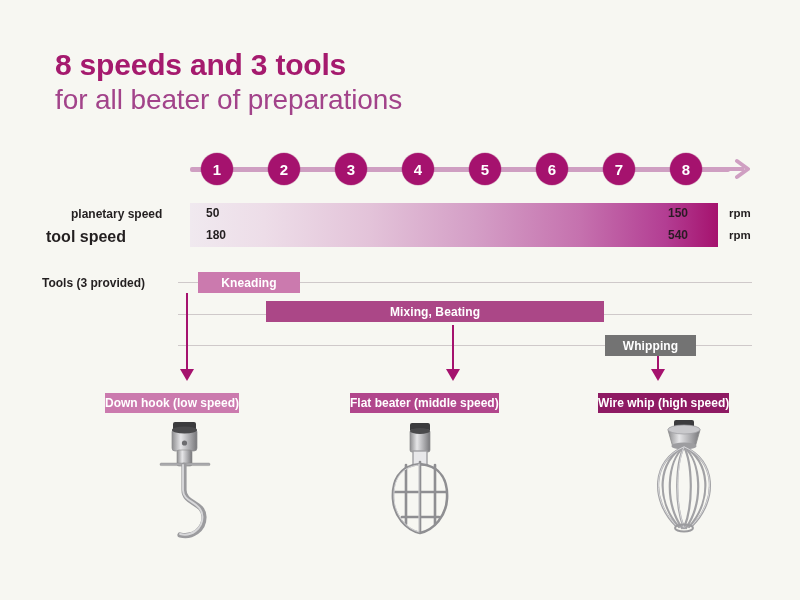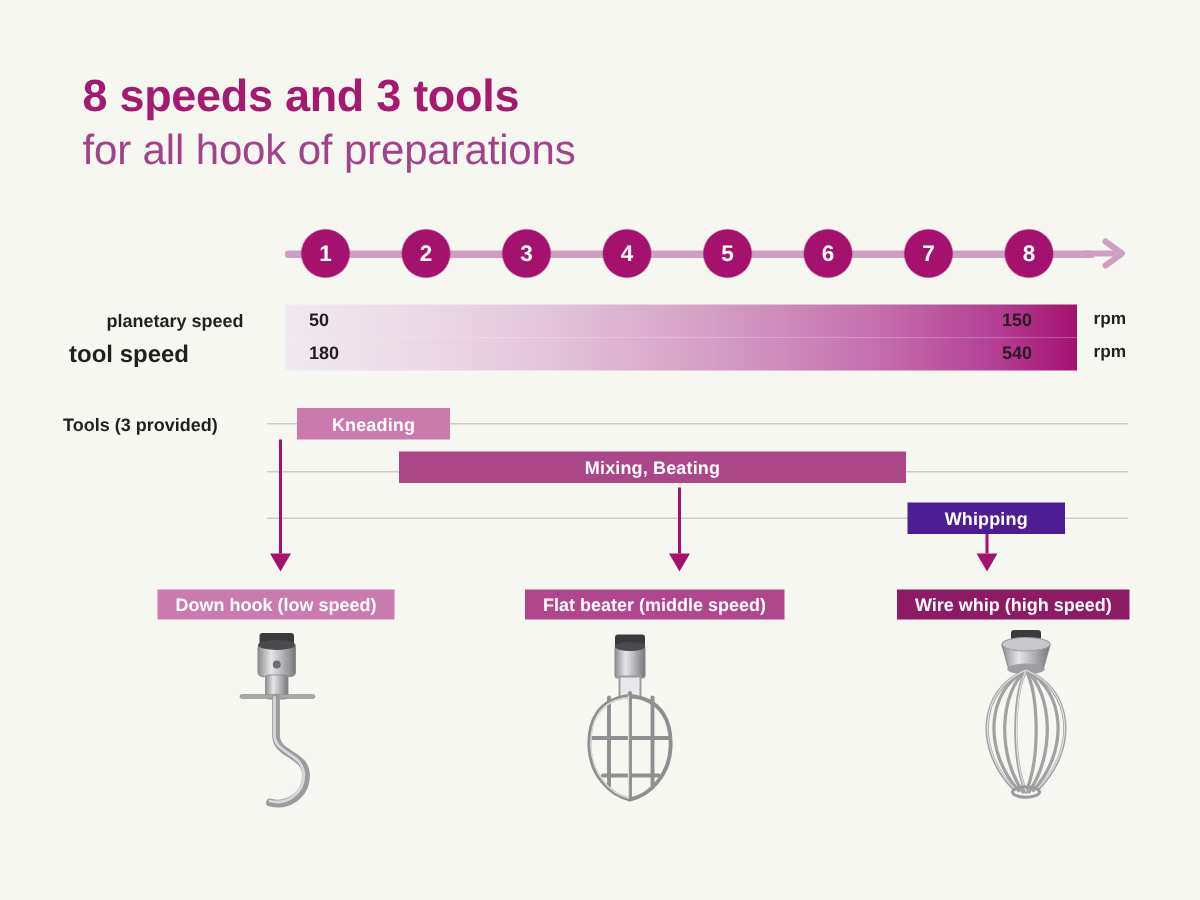--- a/index.html
+++ b/index.html
@@ -75,21 +75,21 @@
   .guide.g2{top:314px;}
   .guide.g3{top:345px;}
 
   .range{
     position:absolute;height:21px;display:flex;align-items:center;
     justify-content:center;color:#ffffff;font-size:12px;font-weight:bold;
     letter-spacing:.1px;white-space:nowrap;
   }
   .range.kneading{left:198px;top:272px;width:102px;background:#cb7aae;}
   .range.mixing{left:266px;top:301px;width:338px;background:#ab4787;}
-  .range.whipping{left:605px;top:335px;width:105px;background:#4c1d95;}
+  .range.whipping{left:605px;top:335px;width:91px;background:#737373;}
 
   
   .drop{position:absolute;width:14px;}
   .drop .stem{
     position:absolute;left:6px;top:0;width:2px;background:#a5126e;
   }
   .drop .head{
     position:absolute;left:0;width:0;height:0;
     border-left:7px solid transparent;border-right:7px solid transparent;
     border-top:12px solid #a5126e;
@@ -98,40 +98,40 @@
   .drop.d1 .stem{height:76px;} .drop.d1 .head{top:76px;}
   .drop.d2{left:446px;top:325px;}
   .drop.d2 .stem{height:44px;} .drop.d2 .head{top:44px;}
   .drop.d3{left:651px;top:356px;}
   .drop.d3 .stem{height:13px;} .drop.d3 .head{top:13px;}
 
   
   .badge{
     position:absolute;height:20px;display:flex;align-items:center;
     justify-content:center;color:#ffffff;font-size:12px;font-weight:bold;
-    padding:0 12px;white-space:nowrap;top:393px;
+    padding:0 0;white-space:nowrap;top:393px;
   }
   .badge.b-hook{left:105px;background:#cb7aae;}
   .badge.b-beater{left:350px;background:#b1468c;}
   .badge.b-whip{left:598px;background:#8e1a63;}
 
   
   .tool-img{position:absolute;}
   .tool-hook{left:140px;top:418px;}
   .tool-beater{left:382px;top:420px;}
   .tool-whip{left:638px;top:416px;}
 </style>
 </head>
 <body>
 
 <div class="stage">
 
   <div class="title-wrap">
     <div class="title-1">8 speeds and 3 tools</div>
-    <div class="title-2">for all hook of preparations</div>
+    <div class="title-2">for all beater of preparations</div>
   </div>
 
 
   <div class="track"></div>
 
   <div class="circle" style="left:201px">1</div>
   <div class="circle" style="left:268px">2</div>
   <div class="circle" style="left:335px">3</div>
   <div class="circle" style="left:402px">4</div>
   <div class="circle" style="left:469px">5</div>

